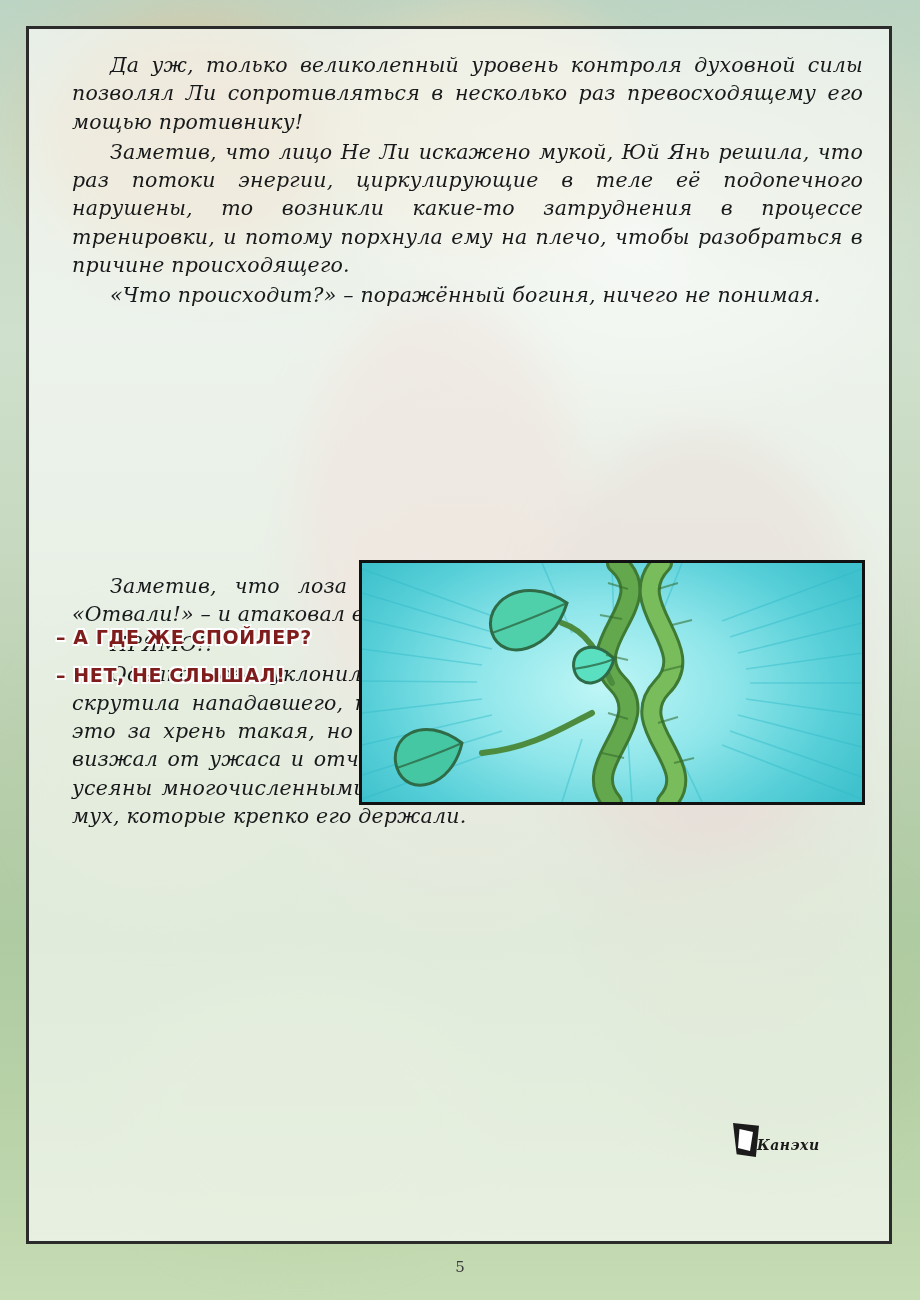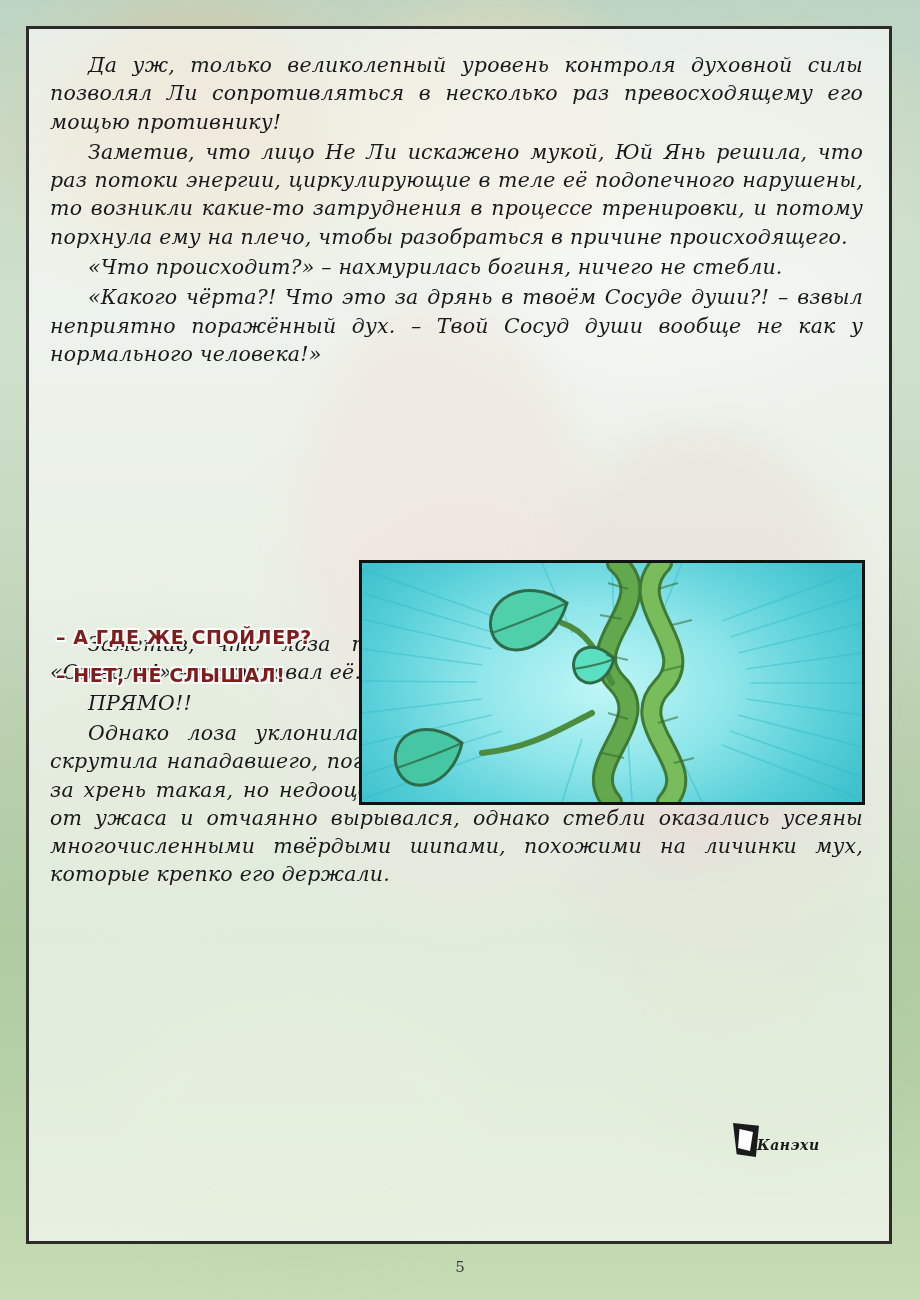--- a/index.html
+++ b/index.html
@@ -61,21 +61,21 @@
   
   .sheet {
     position: absolute;
     left: 26px;
     top: 26px;
     width: 866px;
     height: 1218px;
     background: rgba(255,255,255,0.62);
     border: 3px solid #2b2b2b;
     box-sizing: border-box;
-    padding: 22px 26px 18px 21px;
+    padding: 22px 26px 18px 43px;
   }
 
   
   .body-text {
     font-family: "DejaVu Serif", serif;
     font-style: italic;
     font-size: 20.5px;
     line-height: 1.38;
     color: #18191b;
     letter-spacing: 0.2px;
@@ -200,22 +200,21 @@
     <div class="bg-blob b6"></div>
     <div class="bg-blob b7"></div>
     <div class="bg-blob b8"></div>
   </div>
 
   <div class="sheet">
 
     <div class="body-text">
       <p>Да уж, только великолепный уровень контроля духовной силы позволял Ли сопротивляться в несколько раз превосходящему его мощью противнику!</p>
       <p>Заметив, что лицо Не Ли искажено мукой, Юй Янь решила, что раз потоки энергии, циркулирующие в теле её подопечного нарушены, то возникли какие-то затруднения в процессе тренировки, и потому порхнула ему на плечо, чтобы разобраться в причине происходящего.</p>
-      <p>«Что происходит?» – нахмурилась богиня, ничего не стебли.</p>
-      <p>«Какого чёрта?! Что это за дрянь в твоём Сосуде души?! – взвыл неприятно поражённый дух. – Твой Сосуд души вообще не как у нормального человека!»</p>
+      <p>«Что происходит?» – поражённый богиня, ничего не понимая.</p>
     </div>
 
     <div style="height: 260px;"></div>
 
     <div class="body-text">
       <p>Заметив, что лоза тянется в его сторону, дух взвизгнул: «Отвали!» – и атаковал её.</p>
       <p>ПРЯМО!!</p>
       <p>Однако лоза уклонилась и одним рывком, резко удлинившись, скрутила нападавшего, поглощая его силу. Ли и сам не знал, что это за хрень такая, но недооценивать её явно не следовало! Дух визжал от ужаса и отчаянно вырывался, однако стебли оказались усеяны многочисленными твёрдыми шипами, похожими на личинки мух, которые крепко его держали.</p>
     </div>
 

